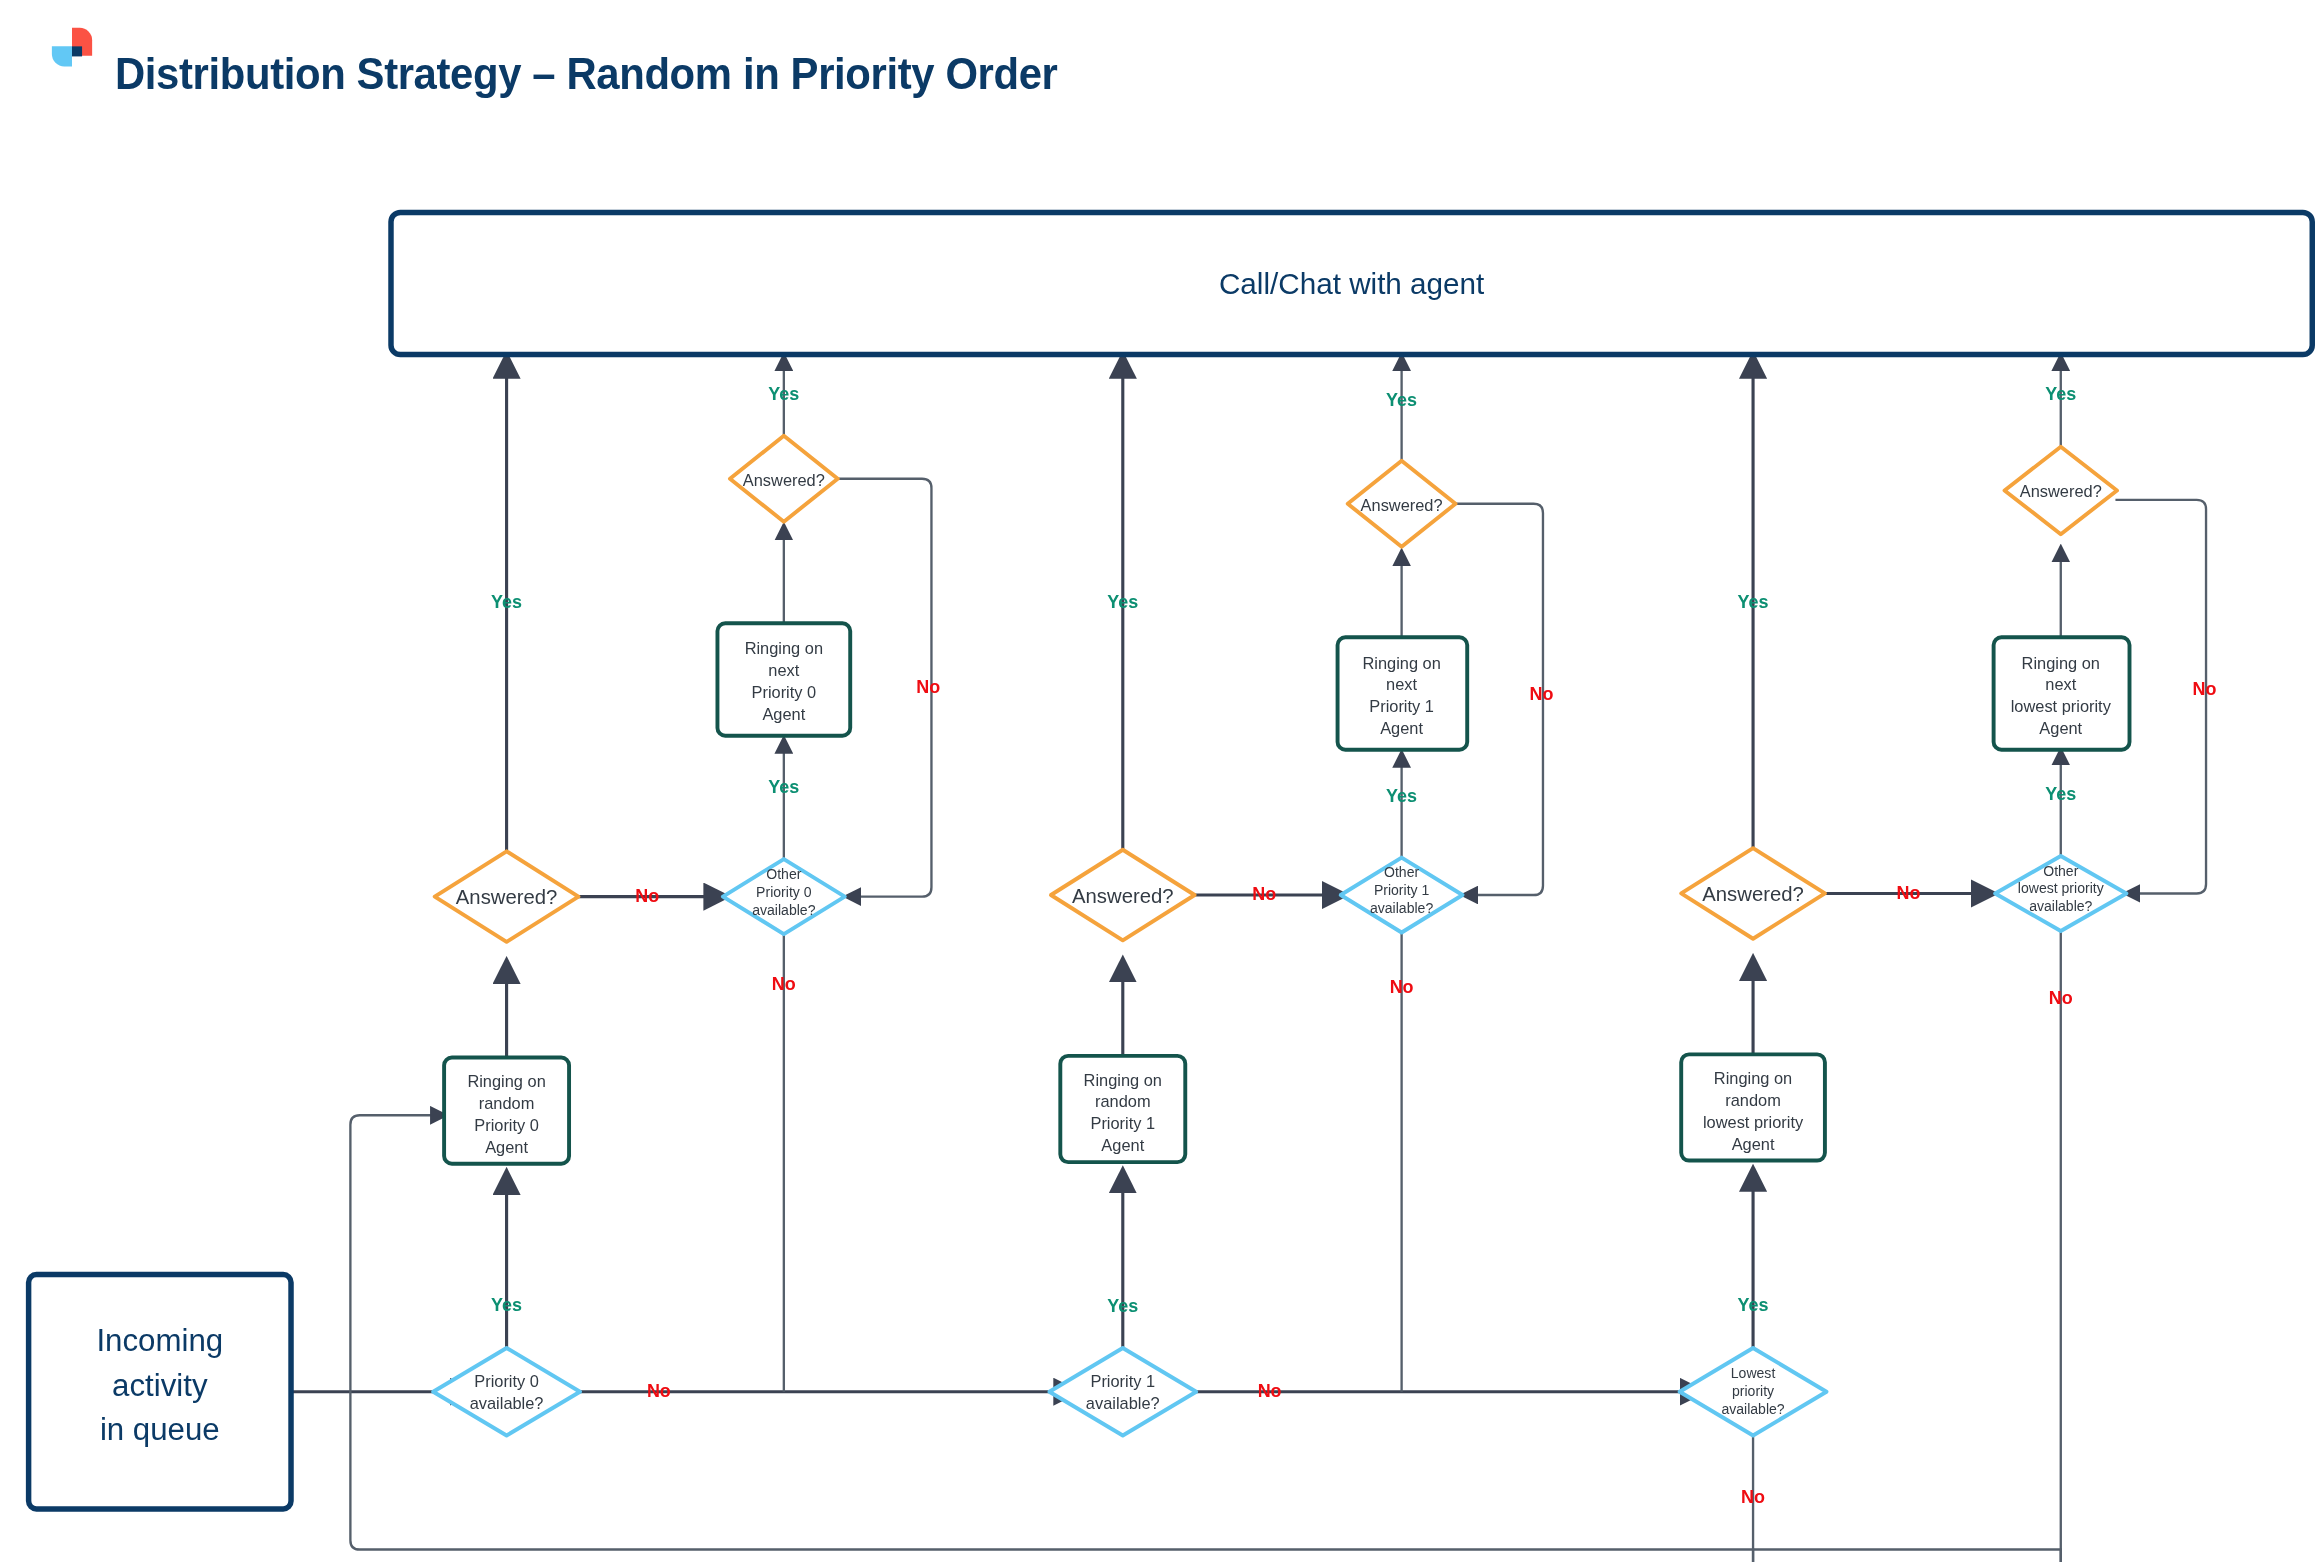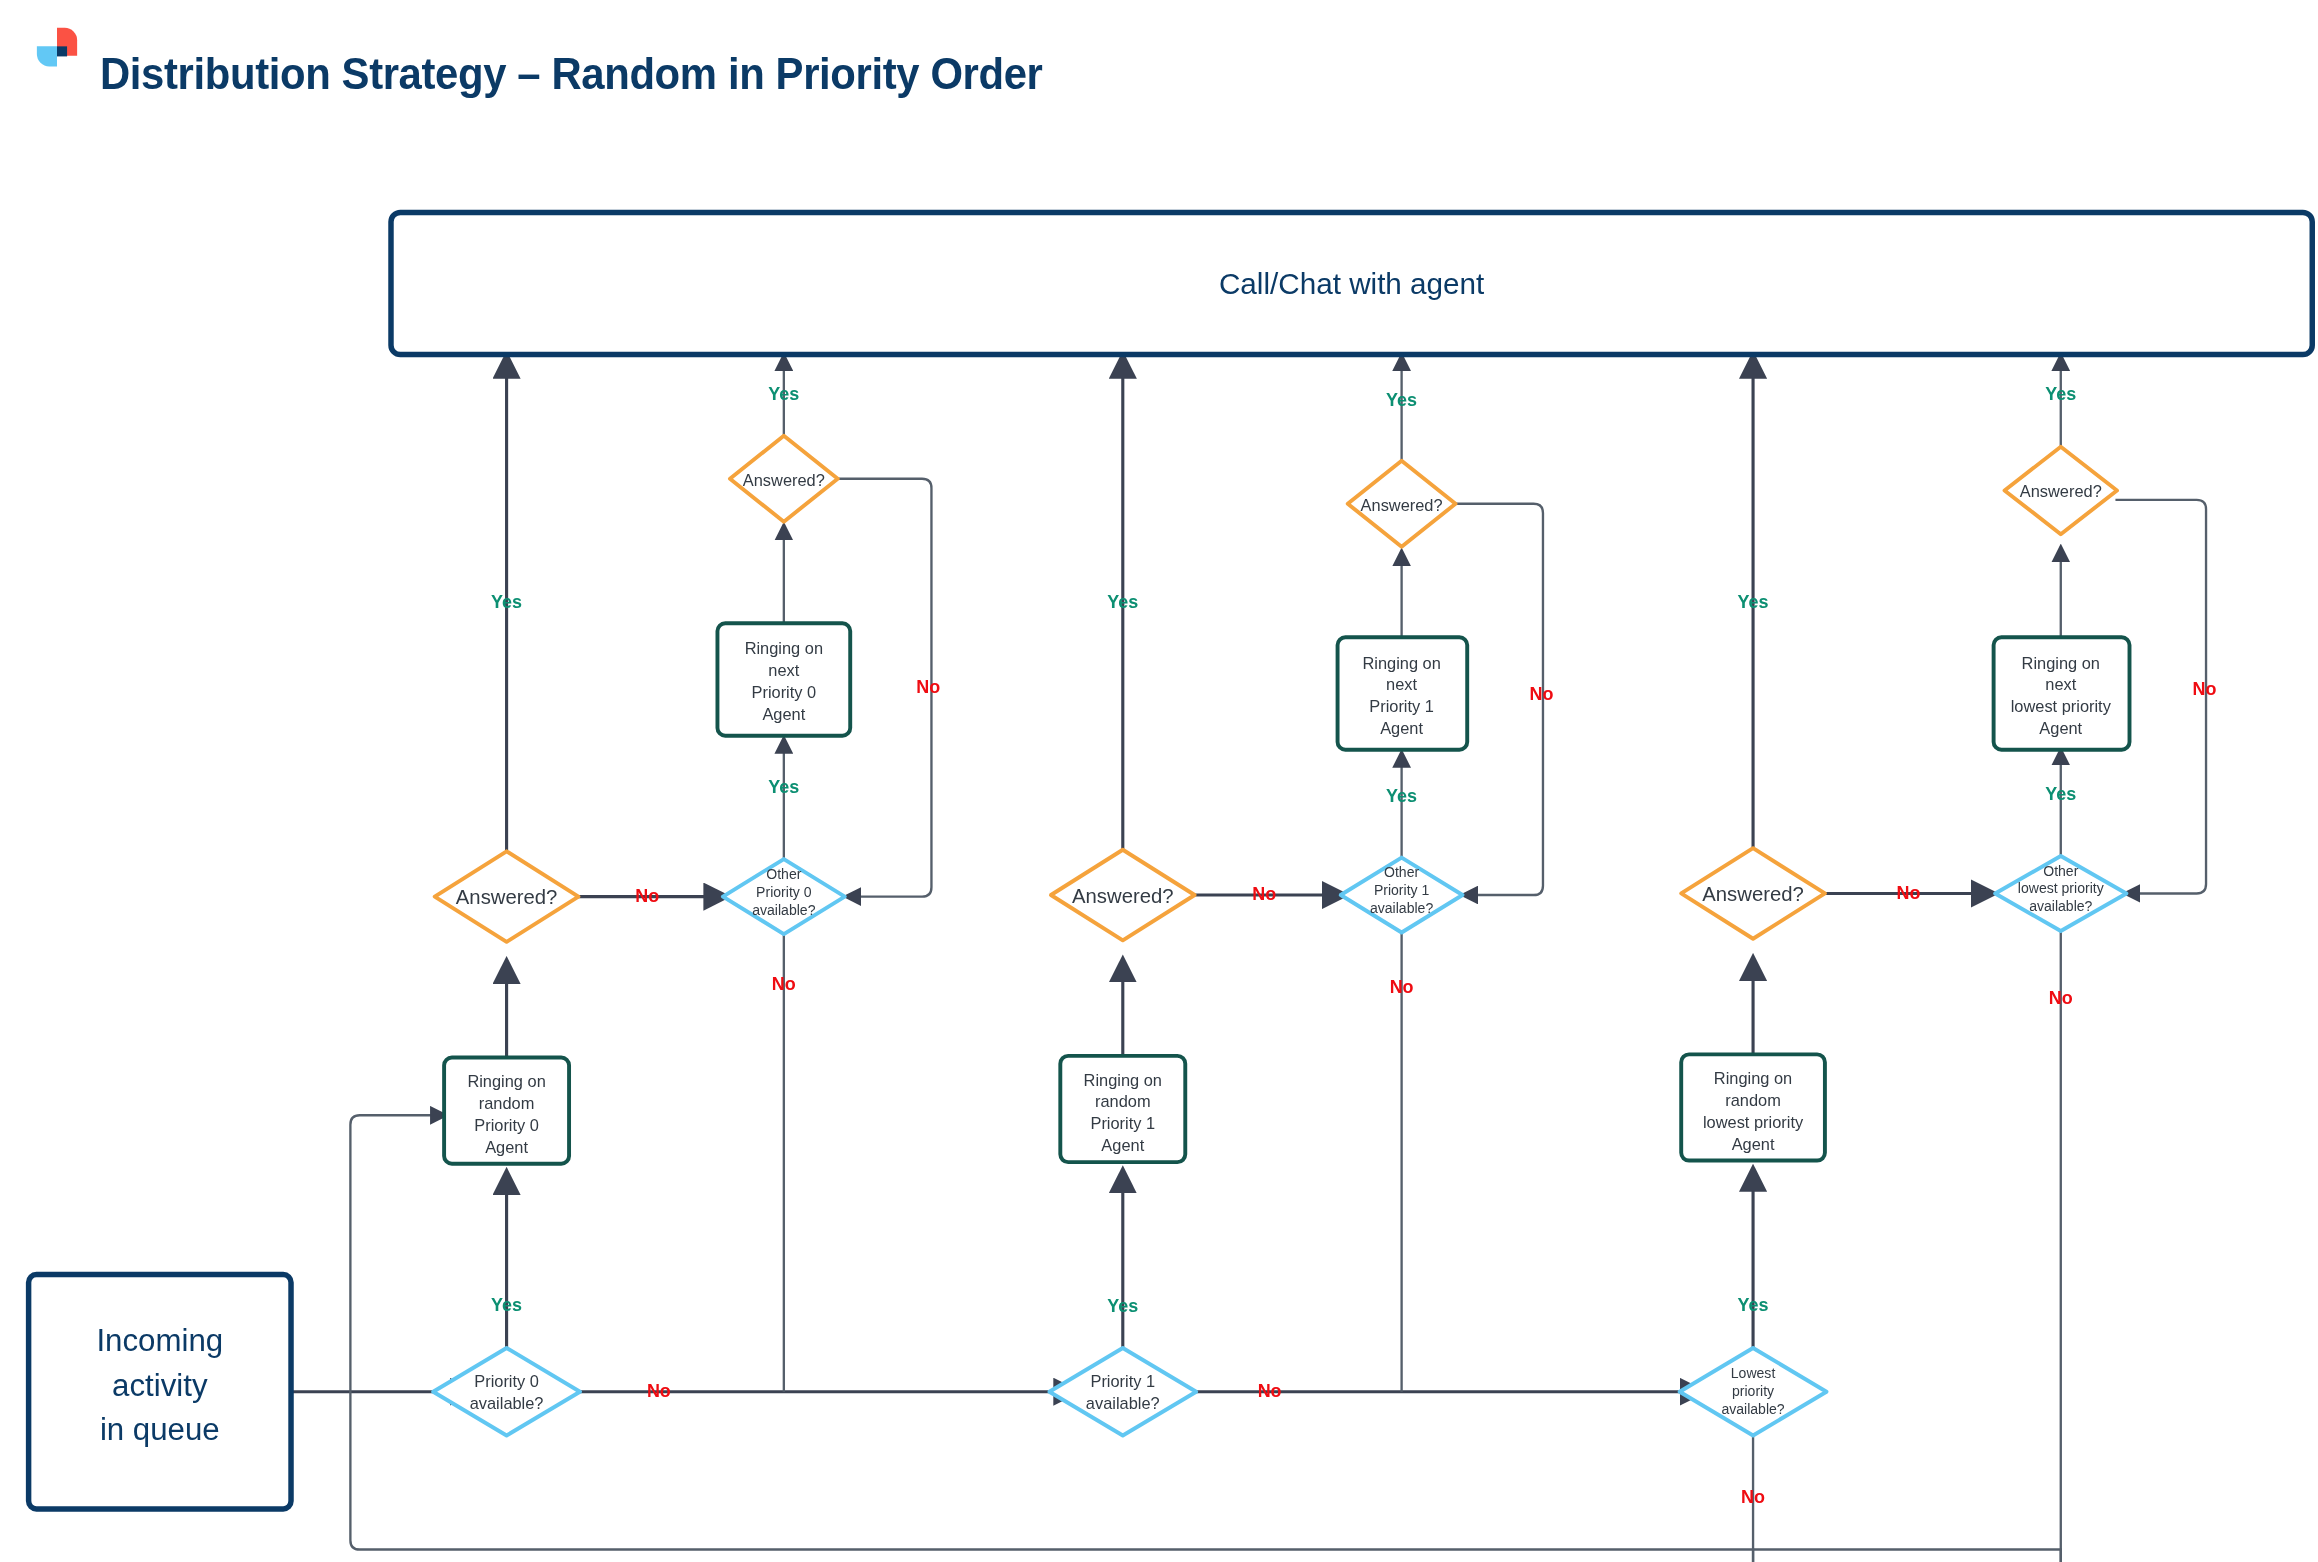--- a/index.html
+++ b/index.html
@@ -11,21 +11,21 @@
     width: 2319px;
     height: 1562px;
     position: relative;
     overflow: hidden;
     font-family: "Liberation Sans", sans-serif;
   }
 
   
   #header {
     position: absolute;
-    top: 0; left: 0;
+    top: 0; left: 15px;
     width: 1890px;
     height: 148px;
   }
   #logo {
     position: absolute;
     left: 33px;
     top: 23.4px;
     width: 48px;
     height: 56px;
   }

